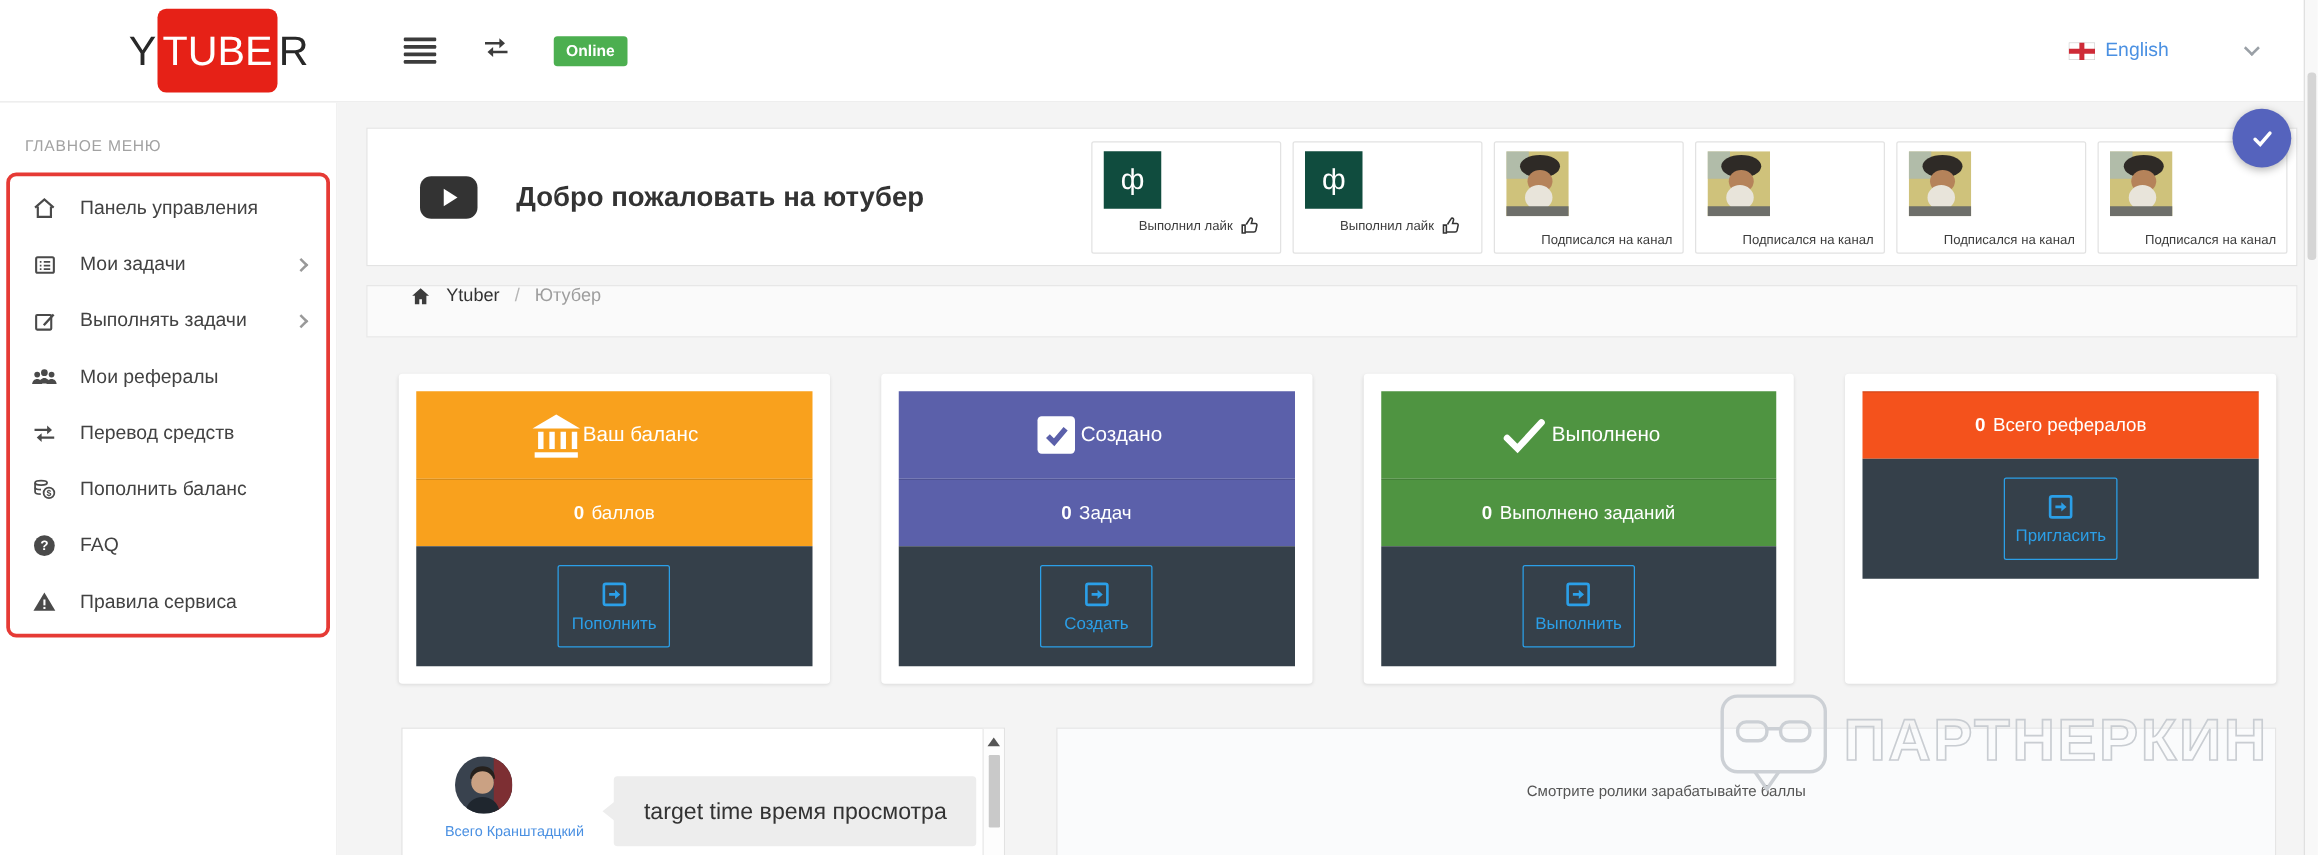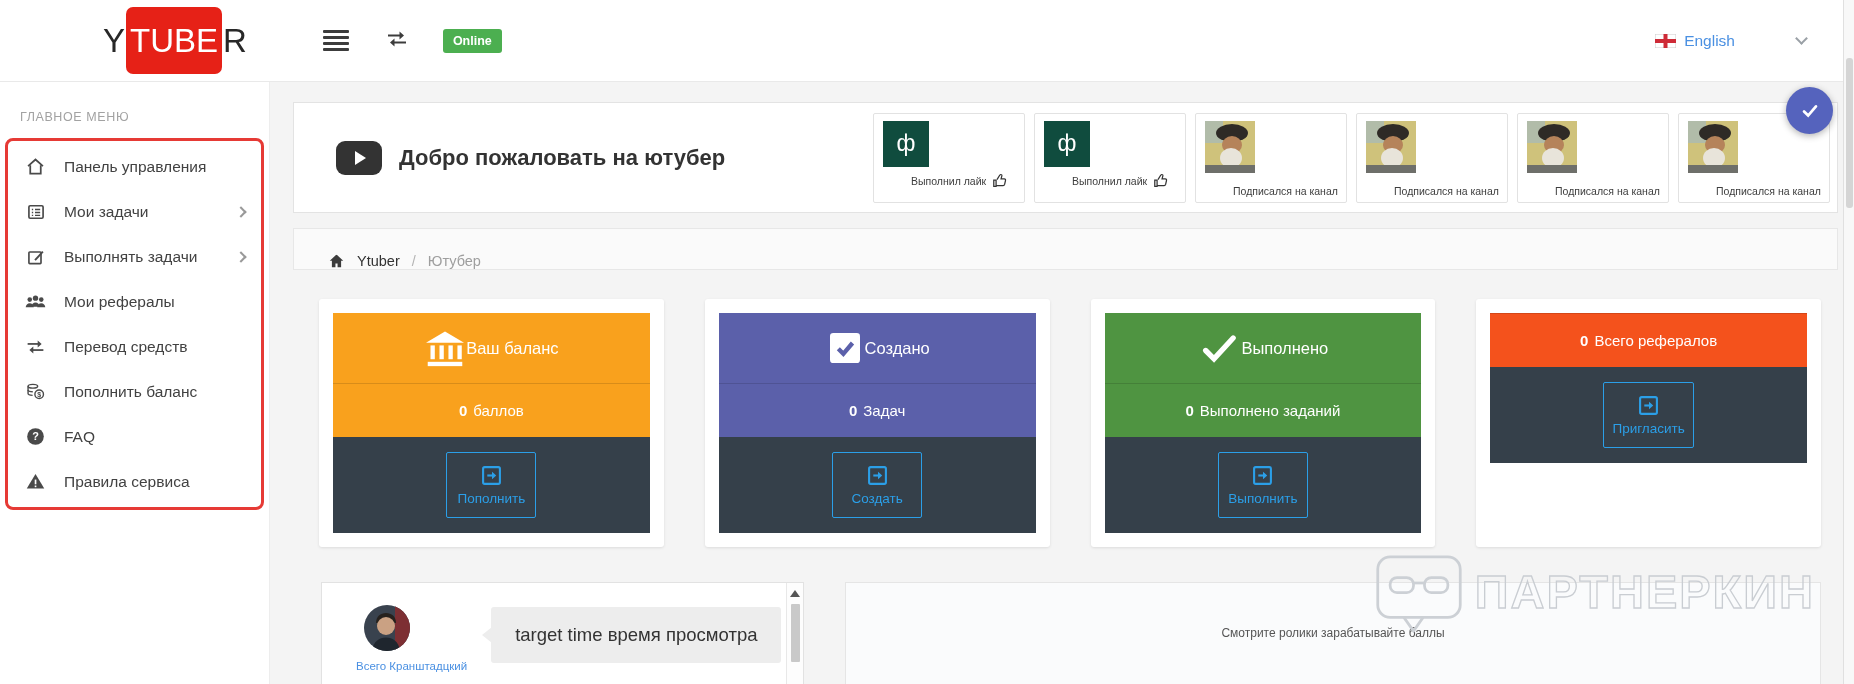--- a/index.html
+++ b/index.html
@@ -35,36 +35,36 @@
   .chev-right { margin-left:auto; width:8px; height:8px; border-top:2px solid #999; border-right:2px solid #999;
                 transform:rotate(45deg); flex:none; }
 
   
   .welcome-card { margin:20px 16px 0 23px; height:111px; background:#fff; border:1px solid #e3e3e3;
                   display:flex; align-items:center; }
   .play-badge { width:46px; height:34px; background:#333; border-radius:9px; margin-left:42px;
                 display:flex; align-items:center; justify-content:center; flex:none; }
   .play-badge .tri { width:0; height:0; border-left:11px solid #fff; border-top:7px solid transparent;
                      border-bottom:7px solid transparent; margin-left:3px; }
-  .welcome-title { margin-left:17px; font-size:22px; color:#333; white-space:nowrap; }
+  .welcome-title { margin-left:31px; font-size:22px; color:#333; white-space:nowrap; }
   .task-strip { margin-left:auto; margin-right:7px; display:flex; gap:9px; }
   .task-card { width:152px; height:90px; background:#fff; border:1px solid #e2e2e2; border-radius:2px;
                padding:7px 9px; cursor:pointer; }
   .thumb-like { width:46px; height:46px; color:#fff; font-size:23px;
                 display:flex; align-items:center; justify-content:center; }
   .task-label-row { display:flex; align-items:center; gap:6px; margin-top:6px;
                     font-size:10.5px; color:#3d3d3d; white-space:nowrap;padding-left:28px; }
 
   .fab { position:absolute; top:5px; right:21px; width:47px; height:47px; border-radius:50%;
          display:flex; align-items:center; justify-content:center; z-index:10; cursor:pointer;
          box-shadow:0 2px 7px rgba(0,0,0,.3); }
 
   
   .breadcrumb { margin:15px 16px 0 23px; height:42px; background:#fafafa; border:1px solid #e7e7e7;
-                display:flex; align-items:flex-end; padding-left:34px; font-size:14.5px; gap:12px; }
+                display:flex; align-items:flex-start; padding-left:34px; font-size:14.5px; gap:12px; }
   .bc-root { color:#333; cursor:pointer; }
   .bc-sep { color:#b5b5b5; }
   .bc-current { color:#9e9e9e; }
 
   
   .stats-row { margin:29px 33px 0 49px; display:flex; gap:41px; }
   .stat-card { flex:1; background:#fff; border-radius:3px; padding:14px;
                box-shadow:0 1px 3px rgba(0,0,0,.1); }
   .sc-head { height:70px; display:flex; align-items:center; justify-content:center; gap:0;
              color:#fff; font-size:16.5px; }
@@ -77,21 +77,21 @@
             gap:5px; font-size:13.5px; cursor:pointer; padding:0 8px;
             font-family:"Liberation Sans", sans-serif; }
 
   
   .bottom-row { margin:35px 33px 0 51px; display:flex; gap:41px; align-items:flex-start; }
   .chat-card { width:483px; height:290px; flex:none; background:#fff; border:1px solid #e2e2e2; position:relative; }
   .chat-msg { padding:22px 30px 0 34px; display:flex; }
   .chat-user { display:flex; flex-direction:column; align-items:flex-start; flex:none; }
   .avatar { width:46px; height:46px; border-radius:50%; overflow:hidden; margin-left:8px; }
   .chat-name { margin-top:9px; font-size:11.5px; color:#4a90e2; cursor:pointer; white-space:nowrap; }
-  .bubble-wrap { margin-left:24px; position:relative; margin-top:2px; }
+  .bubble-wrap { margin-left:24px; position:relative; margin-top:16px; }
   .bubble { background:#ededed; border-radius:3px; padding:17px 24px; font-size:18.5px; color:#333; white-space:nowrap; }
   .bubble-tail { position:absolute; left:-9px; top:20px; width:0; height:0;
                  border-top:8px solid transparent; border-bottom:8px solid transparent; border-right:10px solid #ededed; }
   .chat-scroll { position:absolute; top:0; right:0; bottom:0; width:17px; background:#fdfdfd;
                  border-left:1px solid #e8e8e8; display:flex; flex-direction:column; align-items:center;
                  padding-top:7px; cursor:pointer; }
   .scroll-up-arrow { width:0; height:0; border-left:5px solid transparent; border-right:5px solid transparent;
                      border-bottom:7px solid #555; }
   .scroll-thumb { width:9px; height:58px; background:#c9c9c9; margin-top:7px; border-radius:1px; }
 

